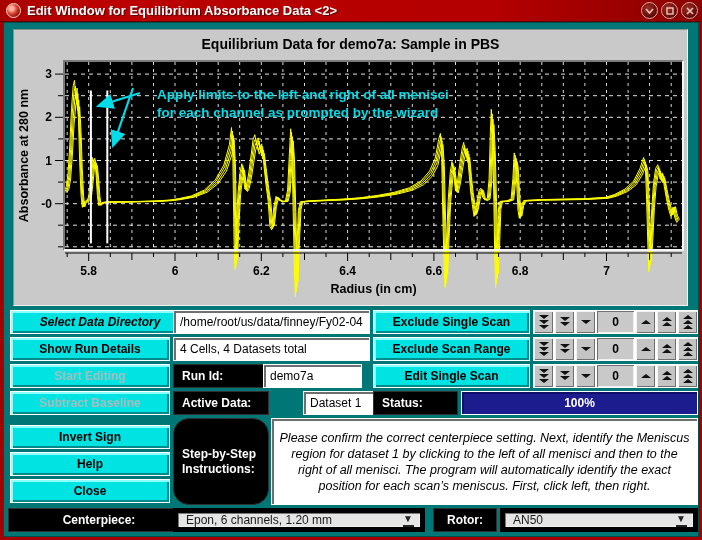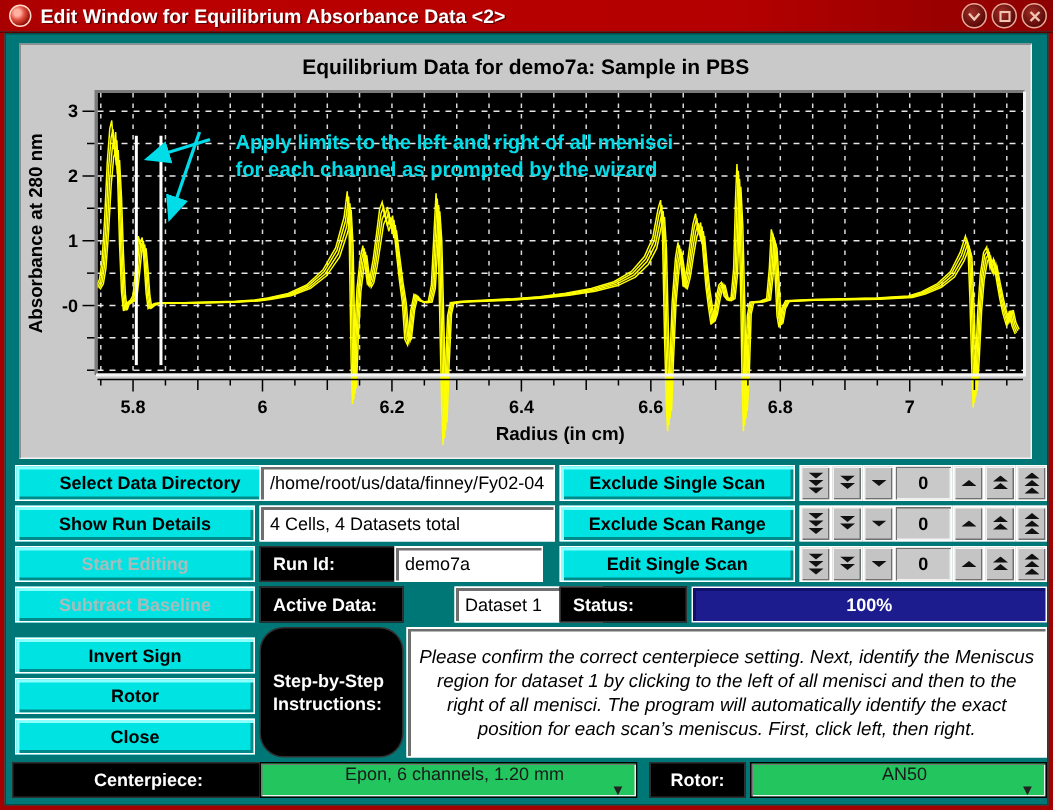--- a/index.html
+++ b/index.html
@@ -37,22 +37,22 @@
   
   .cell{display:flex;align-items:center;font-size:12px;overflow:hidden;}
   .btn-cyan{background:var(--button-cyan);border:1px solid #fff;color:#000;font-weight:bold;
     justify-content:center;cursor:pointer;
     box-shadow:inset 2px 2px 0 #8cffff, inset -2px -2px 0 #008a8a;}
   .btn-cyan.disabled{color:var(--disabled-text);}
   .black-label{background:#000;color:#fff;font-weight:bold;border:1px solid #303030;padding-left:8px;}
   .black-label.center{justify-content:center;padding-left:0;}
   .field-white{background:#fff;border:1px solid #fff;color:#000;padding-left:6px;white-space:nowrap;
     box-shadow:inset 2px 2px 0 #6f6f6f;}
-  .field-gray{background:#22c55e;border:1px solid #000000;color:#1a1a1a;padding-left:8px;white-space:nowrap;
-    box-shadow:inset 1px 1px 0 #787878, inset -1px -1px 0 #f0f0f0;cursor:pointer;flex-direction:column;}
+  .field-gray{background:#e5e5e5;border:5px solid #000000;color:#1a1a1a;padding-left:8px;white-space:nowrap;
+    box-shadow:inset 1px 1px 0 #787878, inset -1px -1px 0 #f0f0f0;cursor:pointer;}
   .dd-arrow{margin-left:auto;margin-right:4px;width:16px;height:16px;display:flex;flex-direction:column;
     align-items:center;justify-content:center;color:#222;font-size:10px;line-height:10px;}
   .dd-arrow .bar{width:11px;height:2px;background:#222;margin-top:1px;}
   .progress{background:var(--progress-navy);color:#fff;font-weight:bold;justify-content:center;
     border:1px solid #fff;box-shadow:inset 2px 2px 0 #10106a;}
   .instructions{background:#fff;border:1px solid #fff;box-shadow:inset 2px 2px 0 #6f6f6f;
     color:#000;font-size:12.5px;line-height:16px;text-align:center;
     display:flex;align-items:center;justify-content:center;padding:2px 6px;}
   .instr-label{display:flex;flex-direction:column;justify-content:center;line-height:15px;}
   
@@ -200,21 +200,21 @@
             <line x1="44" y1="80.9" x2="49" y2="80.9" stroke="#000" stroke-width="1"></line>
             <line x1="41" y1="59.3" x2="49" y2="59.3" stroke="#000" stroke-width="1"></line>
             <text x="38" y="63.3" fill="#000" font-size="12" font-weight="bold" text-anchor="end">2</text>
             <line x1="44" y1="37.7" x2="49" y2="37.7" stroke="#000" stroke-width="1"></line>
             <line x1="41" y1="16.1" x2="49" y2="16.1" stroke="#000" stroke-width="1"></line>
             <text x="38" y="20.1" fill="#000" font-size="12" font-weight="bold" text-anchor="end">3</text>
             <text x="14" y="97.5" fill="#000" font-size="12.5" font-weight="bold" text-anchor="middle" transform="rotate(-90 14 97.5)">Absorbance at 280 nm</text>
           </svg></div>
     </div>
 
-    <div class="abs cell btn-cyan" style="left:7px;top:288px;width:180px;height:24px;">Select Data Directory</div>
+    <div class="abs cell btn-cyan" style="left:7px;top:288px;width:180px;height:24px;font-style:italic;">Select Data Directory</div>
     <div class="abs cell field-white" style="left:170px;top:288px;width:197px;height:24px;">/home/root/us/data/finney/Fy02-04</div>
     <div class="abs cell btn-cyan" style="left:370px;top:288px;width:157px;height:24px;">Exclude Single Scan</div>
     <div class="abs spin-row" style="left:530px;top:288px;width:165px;height:24px;">
       <span class="spin-btn">
           <svg width="10" height="15" viewBox="0 0 10 15">
             <path d="M0 0 L10 0 L5 4 z" fill="#111"></path>
             <path d="M0 5 L10 5 L5 9 z" fill="#111"></path>
             <path d="M0 10 L10 10 L5 14 z" fill="#111"></path>
           </svg>
         </span>
@@ -337,21 +337,21 @@
         </span>
     </div>
 
     <div class="abs cell btn-cyan disabled" style="left:7px;top:369px;width:160px;height:24px;">Subtract Baseline</div>
     <div class="abs cell black-label" style="left:170px;top:369px;width:96px;height:24px;">Active Data:</div>
     <div class="abs cell field-white" style="left:268px;top:369px;width:99px;height:24px;margin-left:32px;">Dataset 1</div>
     <div class="abs cell black-label" style="left:370px;top:369px;width:85px;height:24px;">Status:</div>
     <div class="abs cell progress" style="left:458px;top:369px;width:237px;height:24px;">100%</div>
 
     <div class="abs cell btn-cyan" style="left:7px;top:403px;width:160px;height:24px;text-align:center;">Invert Sign</div>
-    <div class="abs cell btn-cyan" style="left:7px;top:430px;width:160px;height:24px;">Rotor</div>
+    <div class="abs cell btn-cyan" style="left:7px;top:430px;width:160px;height:24px;">Help</div>
     <div class="abs cell btn-cyan" style="left:7px;top:457px;width:160px;height:24px;">Close</div>
 
     <div class="abs cell black-label instr-label" style="left:170px;top:396px;width:96px;height:87px;border-radius:16px;">Step-by-Step Instructions:</div>
     <div class="abs instructions" style="left:268px;top:396px;width:427px;height:87px;font-style:italic;">Please confirm the correct centerpiece setting. Next, identify the Meniscus region for dataset 1 by clicking to the left of all menisci and then to the right of all menisci. The program will automatically identify the exact position for each scan’s meniscus. First, click left, then right.</div>
 
     <div class="abs cell black-label center" style="left:5px;top:486px;width:182px;height:24px;">Centerpiece:</div>
     <div class="abs cell field-gray" style="left:170px;top:486px;width:252px;height:24px;">
       <span>Epon, 6 channels, 1.20 mm</span>
       <span class="dd-arrow">
           <span>▼</span>

